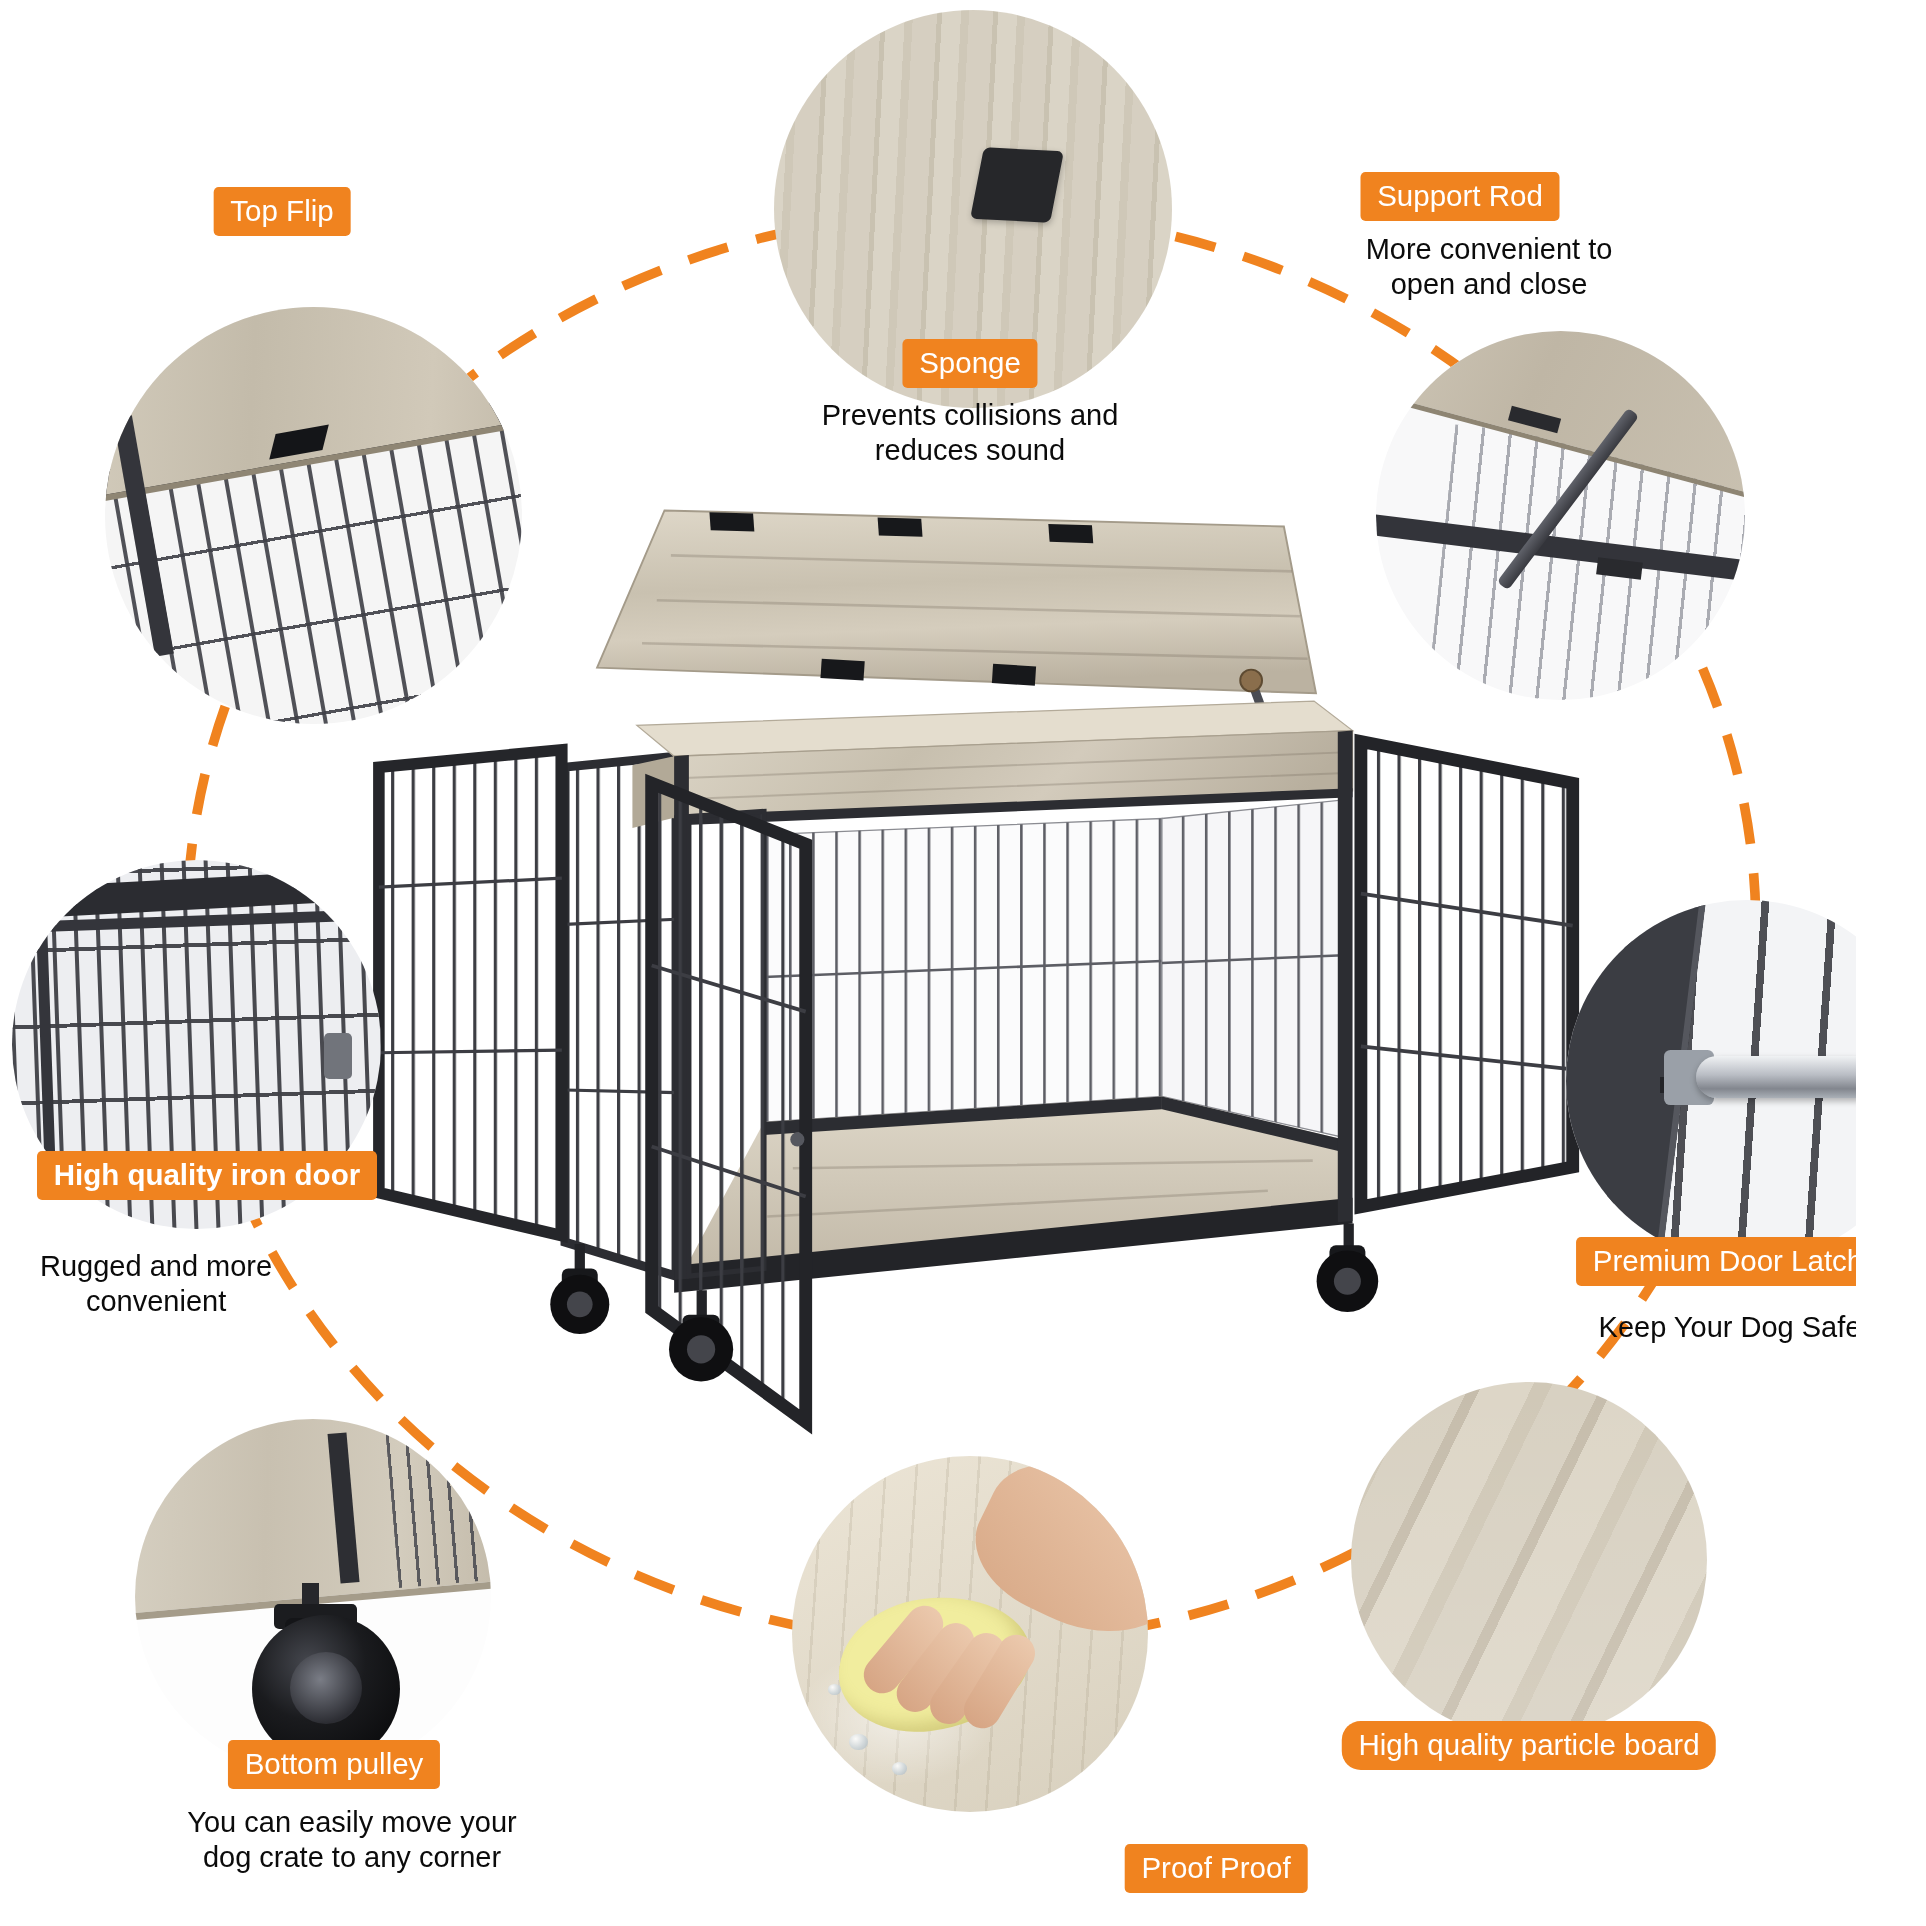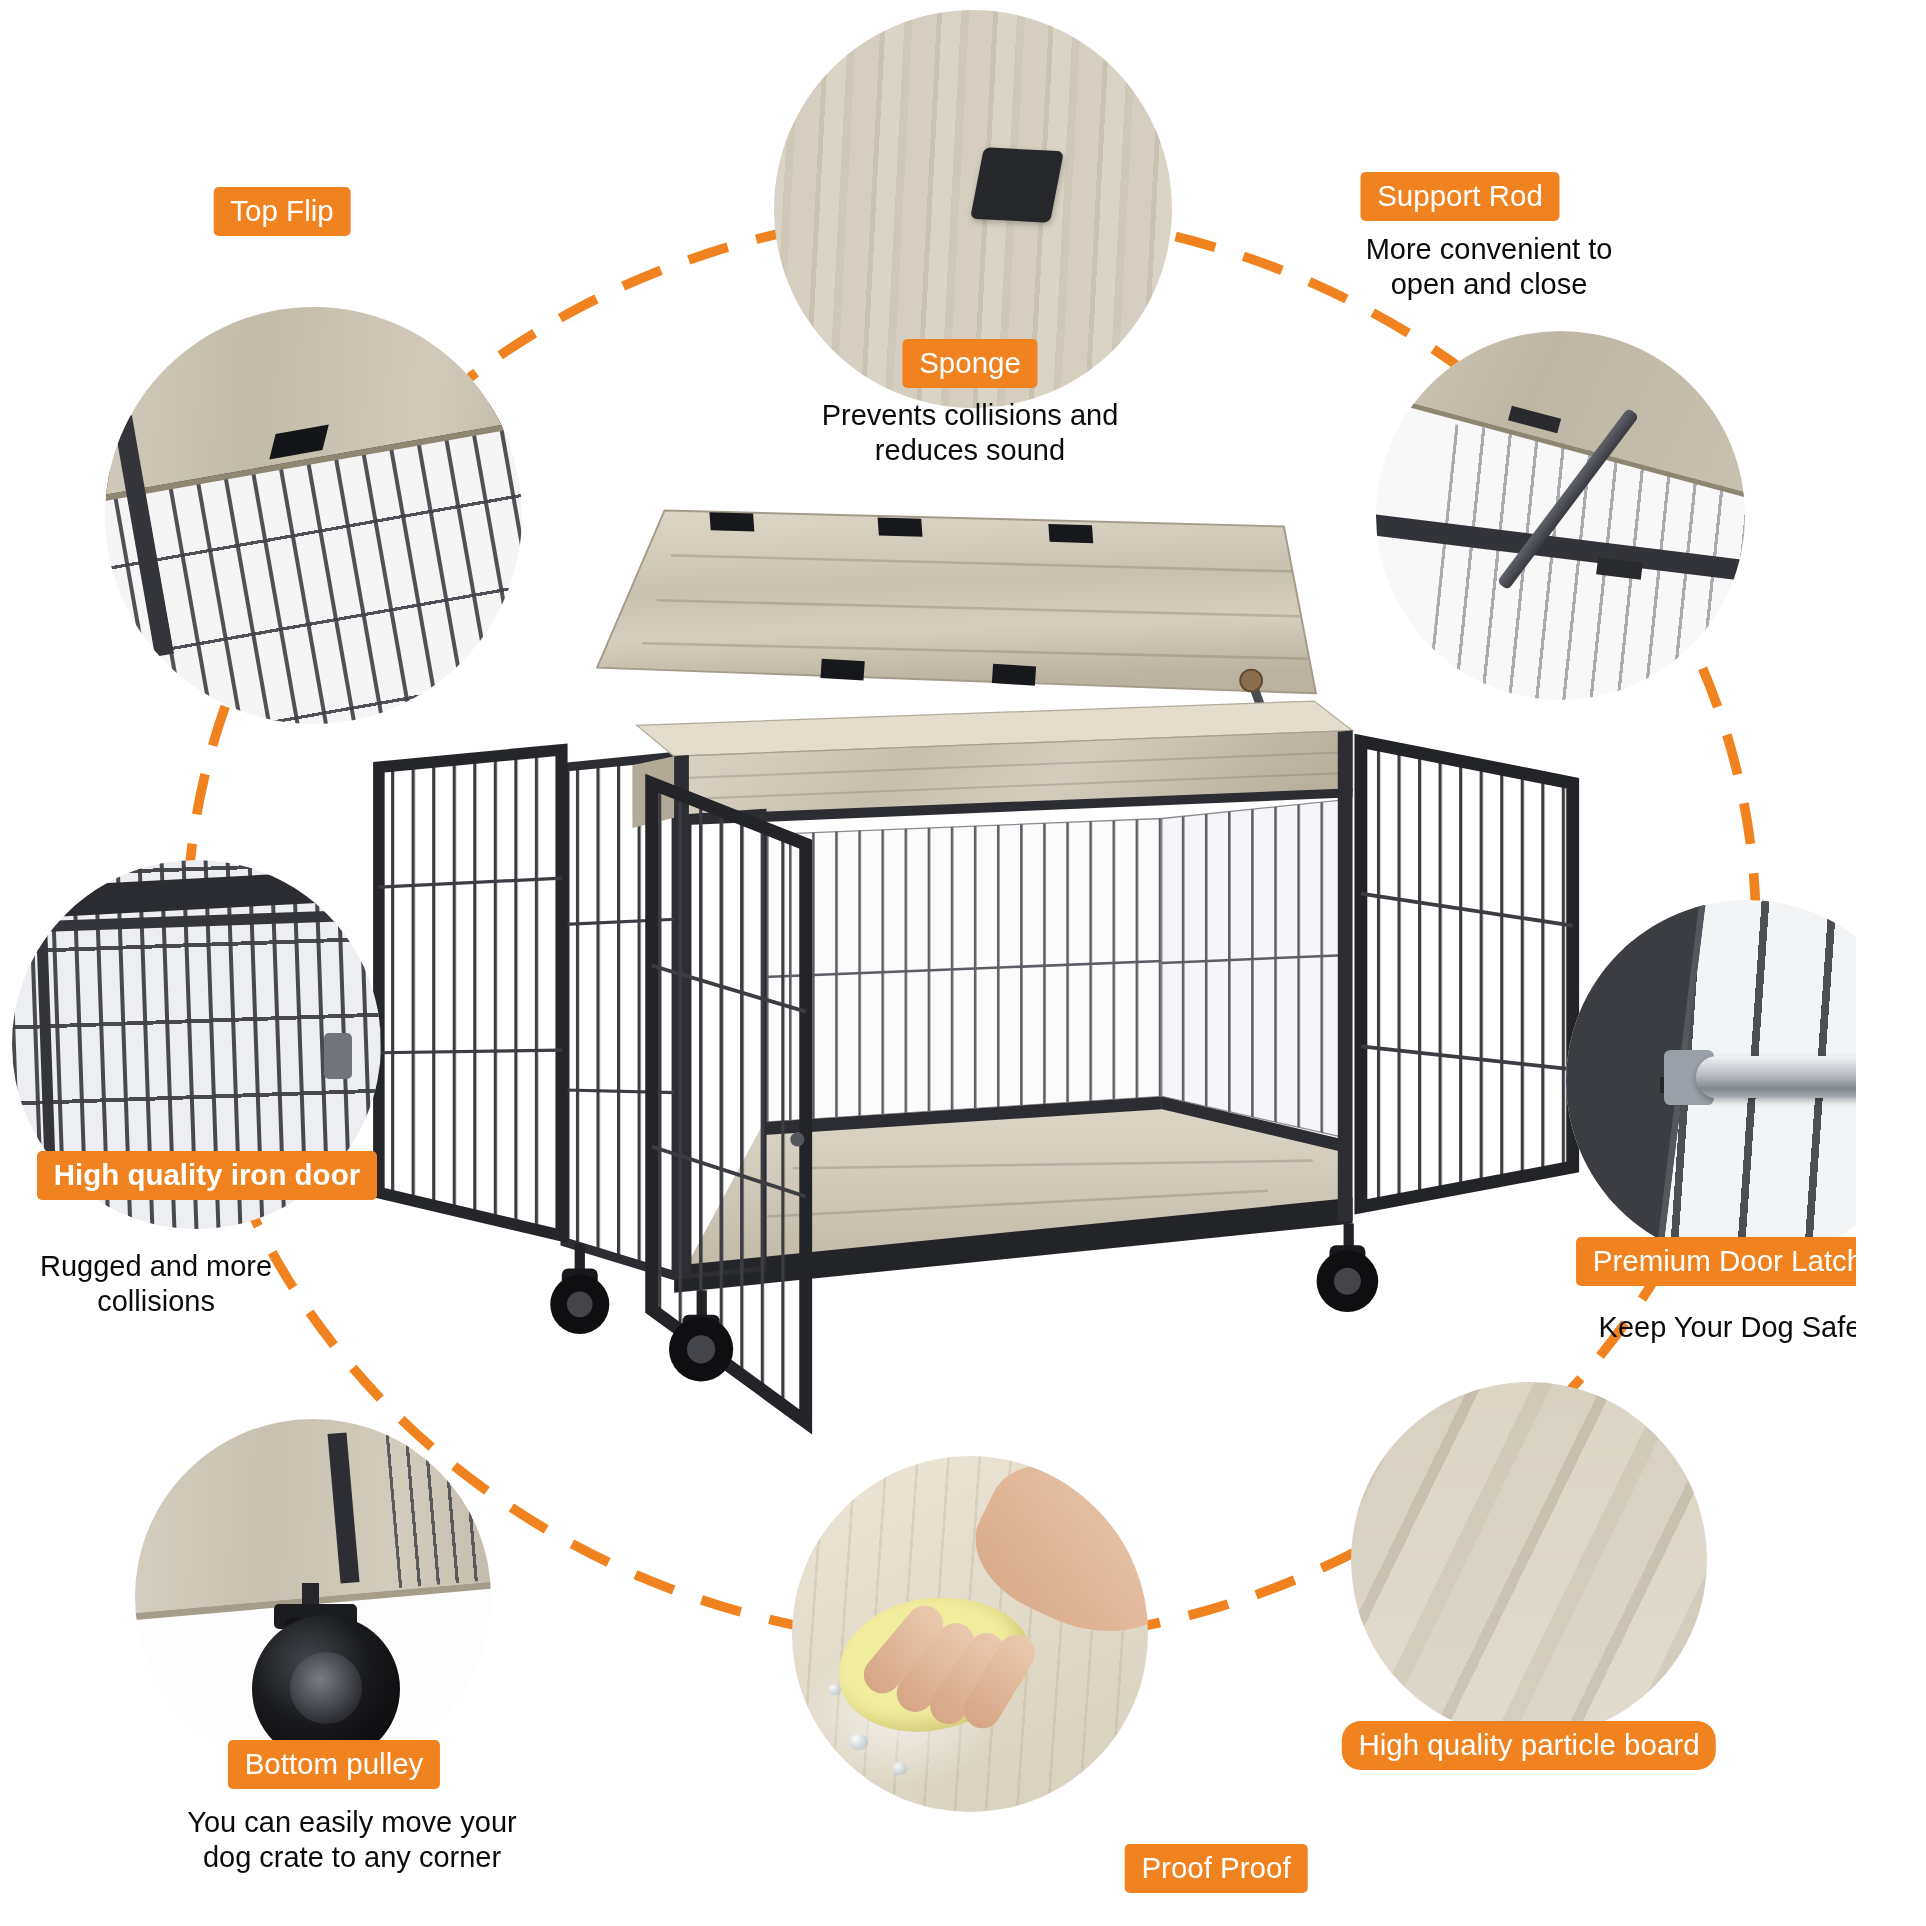--- a/index.html
+++ b/index.html
@@ -324,21 +324,21 @@
 
   <div class="badge" id="badge-support-rod">Support Rod</div>
   <div class="desc" id="desc-support-rod">
     <span>More convenient to</span><br>
     <span>open and close</span>
   </div>
 
   <div class="badge left" id="badge-iron-door">High quality iron door</div>
   <div class="desc left" id="desc-iron-door">
     <span>Rugged and more</span><br>
-    <span>collisions</span>
+    <span>convenient</span>
   </div>
 
   <div class="badge" id="badge-door-latch">Premium Door Latch</div>
   <div class="desc" id="desc-door-latch">
     <span>Keep Your Dog Safe</span>
   </div>
 
   <div class="badge" id="badge-bottom-pulley">Bottom pulley</div>
   <div class="desc" id="desc-bottom-pulley">
     <span>You can easily move your</span><br>

